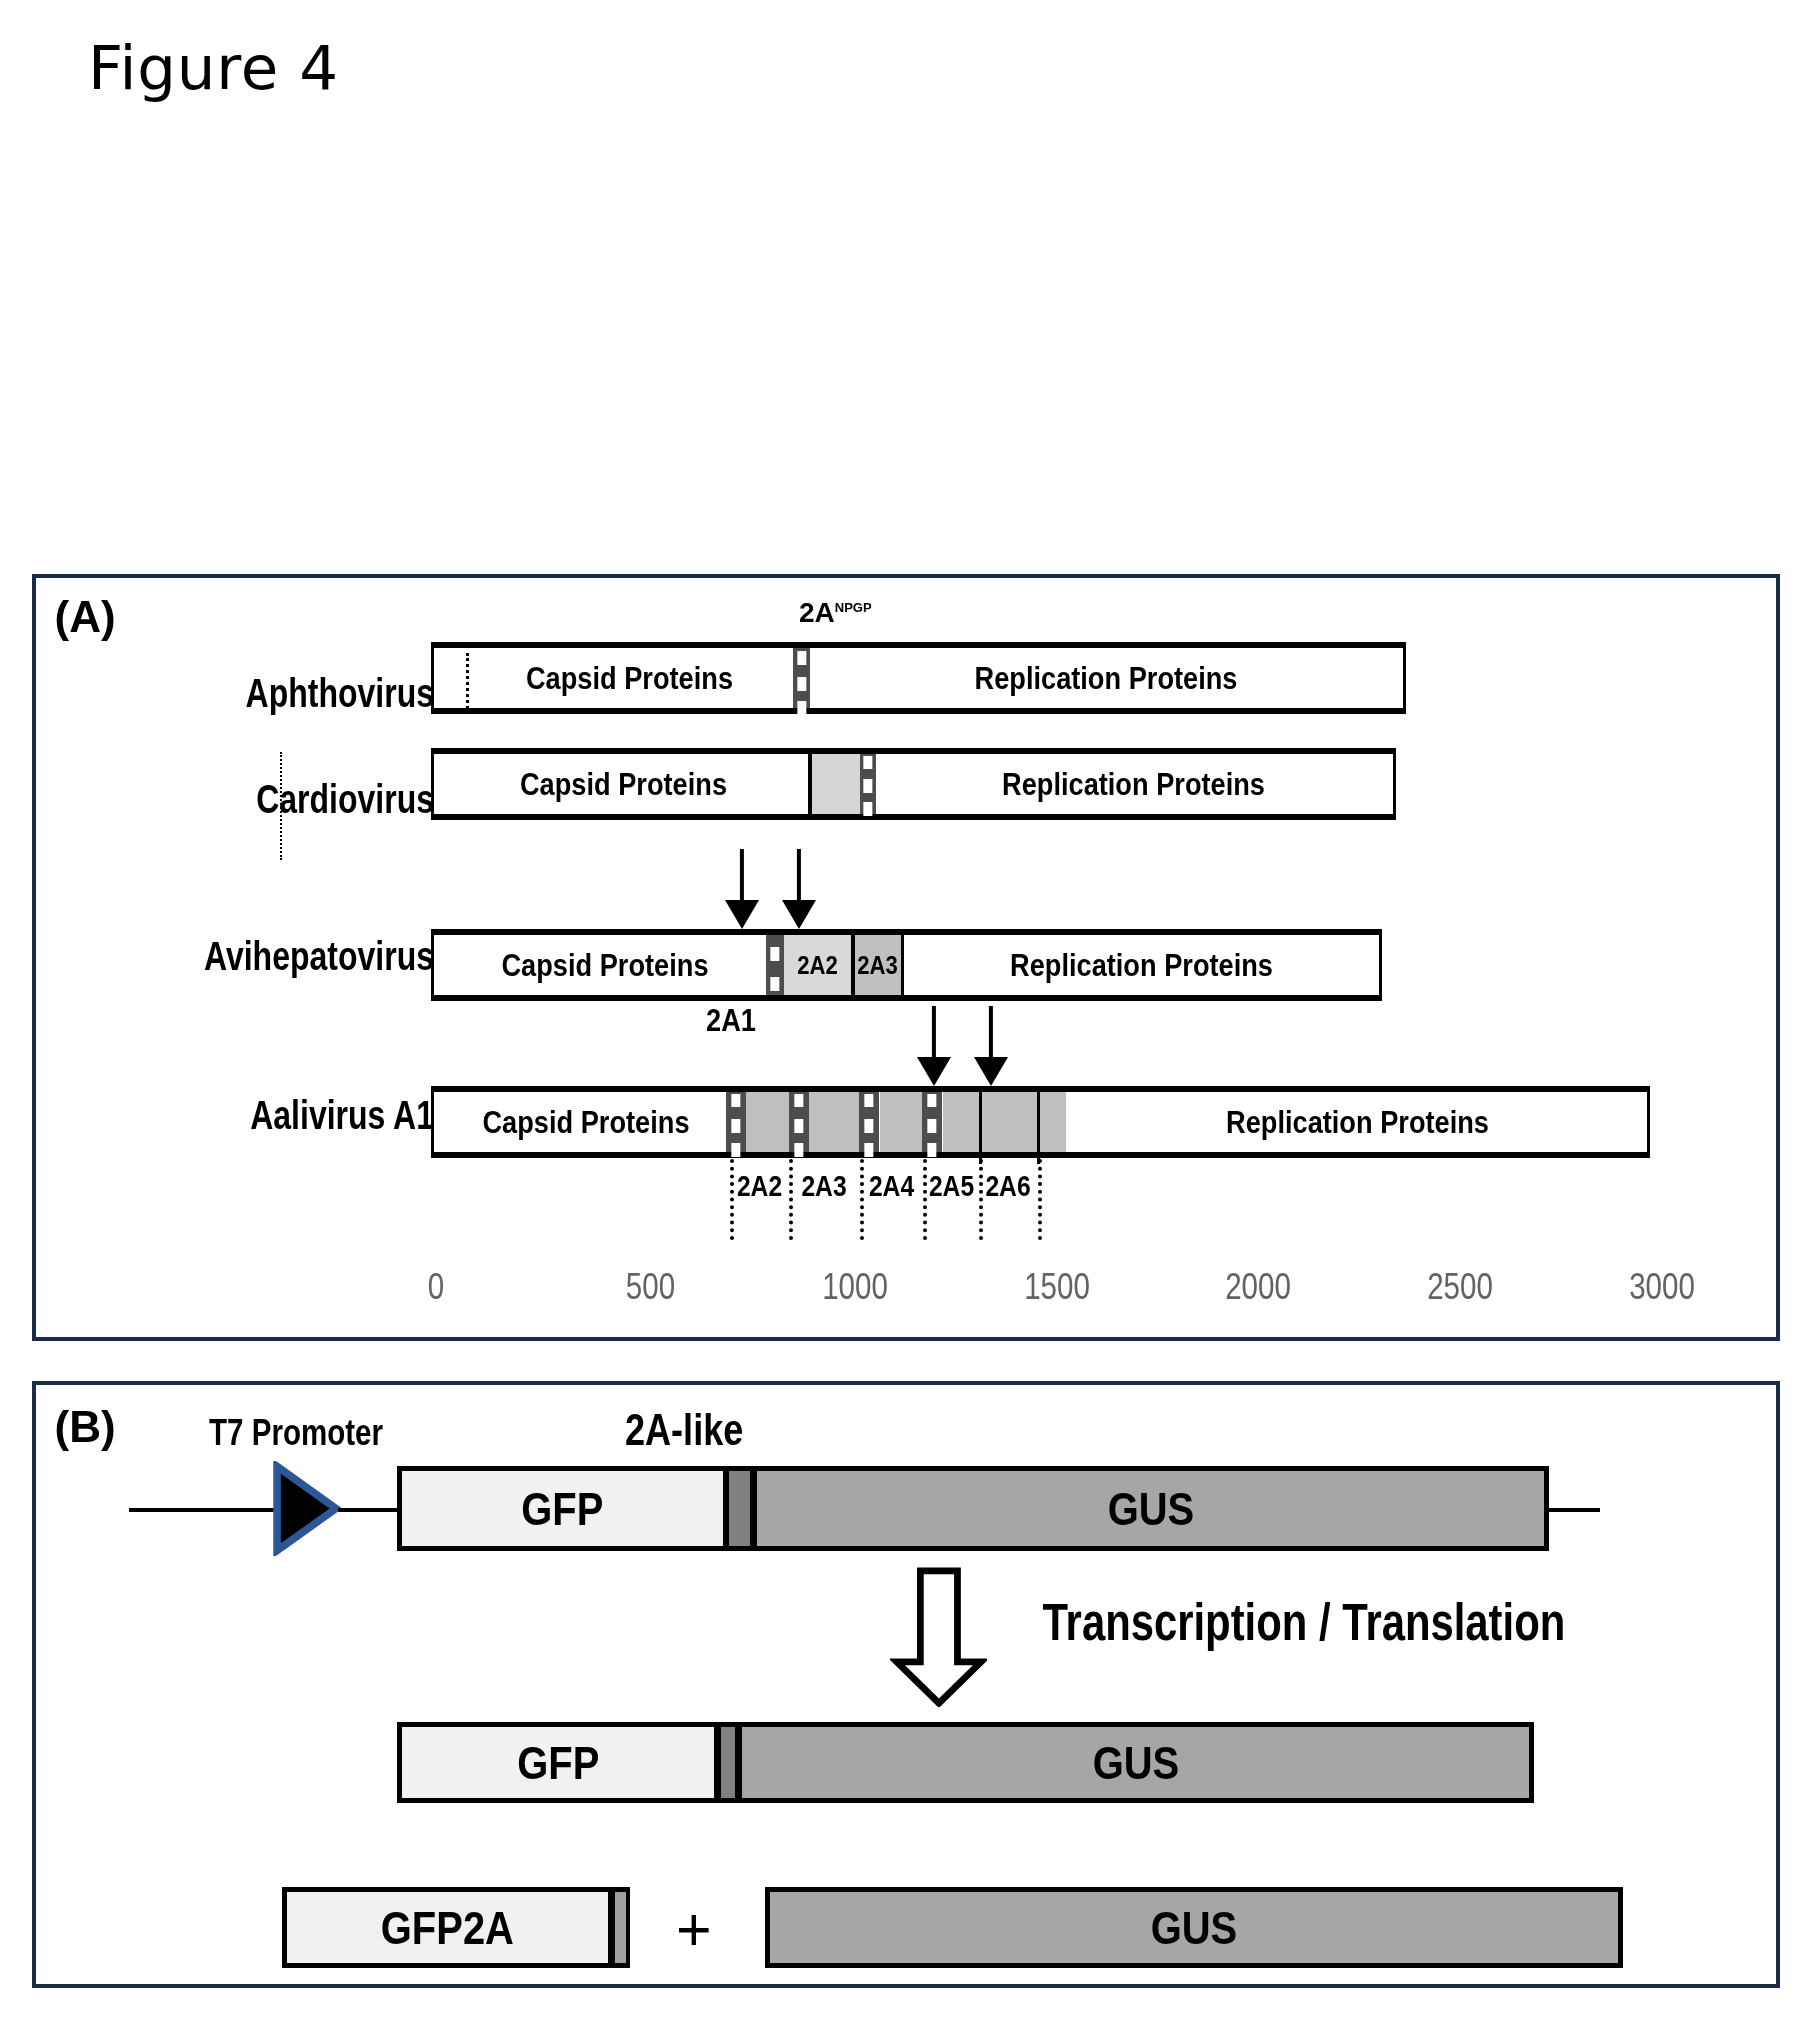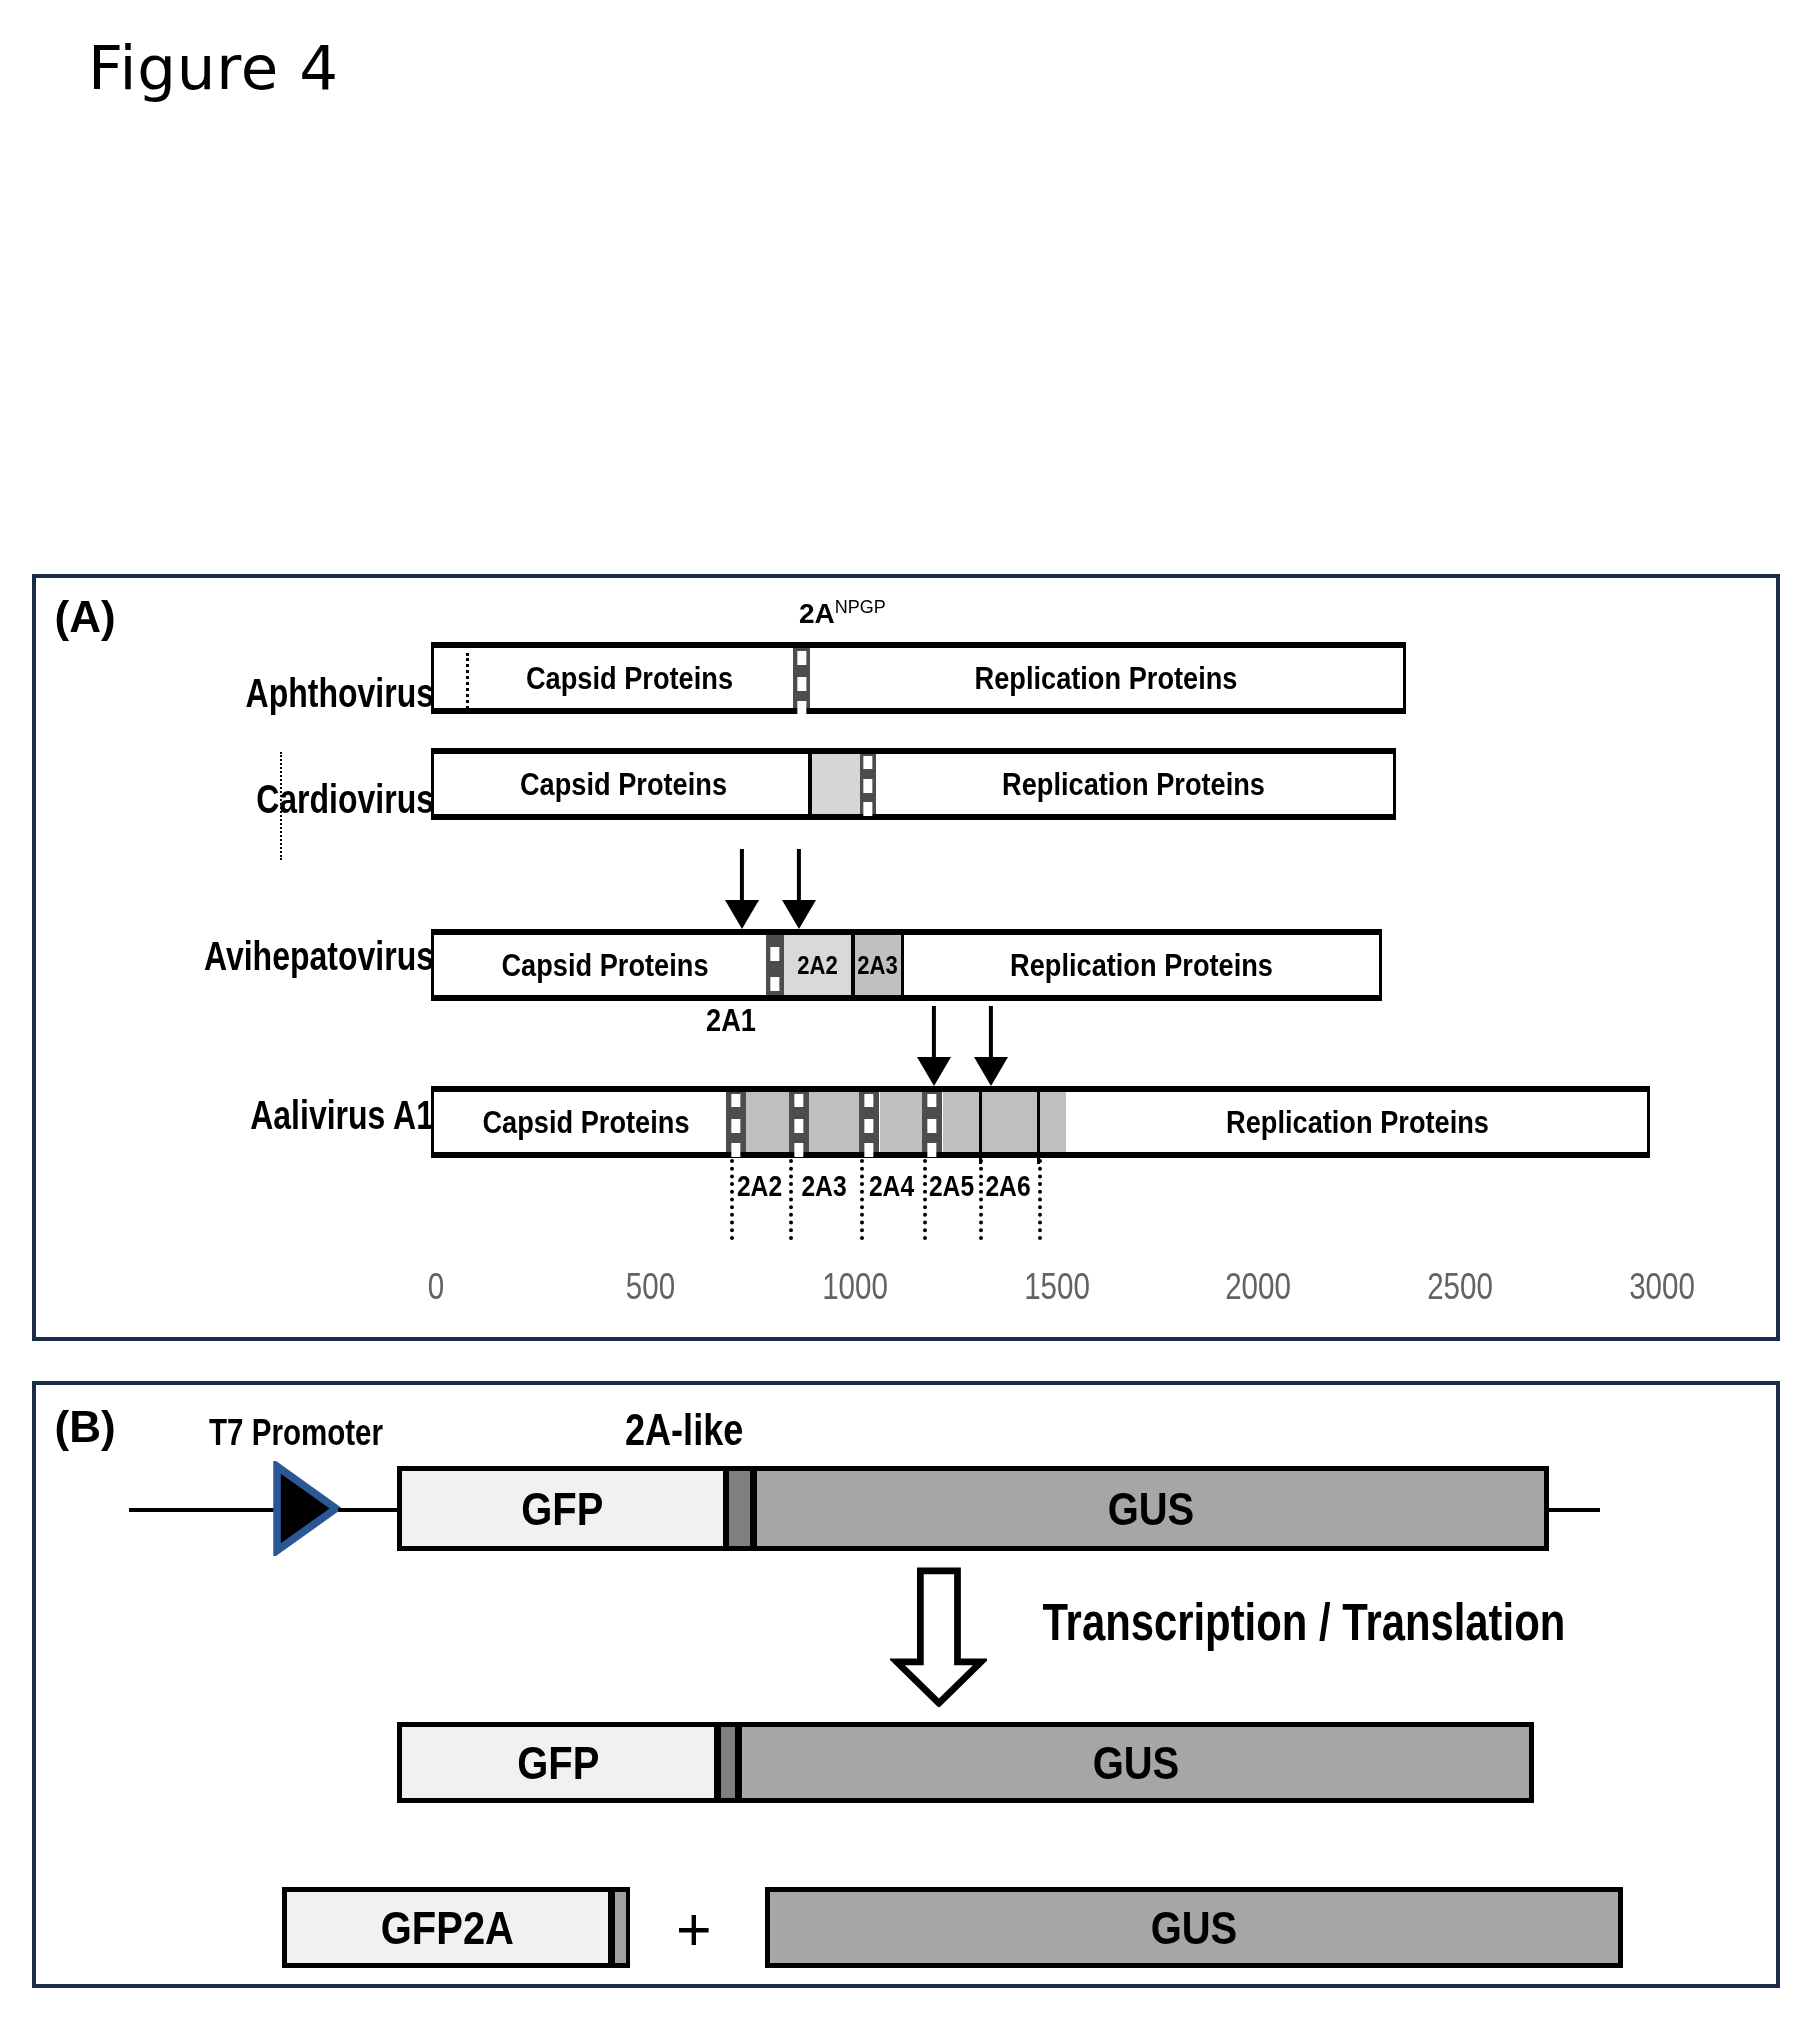--- a/index.html
+++ b/index.html
@@ -41,21 +41,21 @@
                   border-left:17px solid transparent;border-right:17px solid transparent;border-top:29px solid #000;}
 
   .tick-cap{position:absolute;font-size:29px;font-weight:700;color:#000;white-space:nowrap;
             font-family:"Liberation Sans Narrow","Liberation Sans",sans-serif;transform:scaleX(.85);text-align:center;}
 
   .axis-num{position:absolute;font-size:36px;color:#636363;font-family:"Liberation Sans",sans-serif;
             text-align:center;transform:scaleX(.82);white-space:nowrap;}
 
   .sup-lab{position:absolute;font-size:28px;font-weight:700;color:#000;white-space:nowrap;
            font-family:"Liberation Sans",sans-serif;}
-  .sup-lab sup{font-size:18px;font-weight:400;vertical-align:super;}
+  .sup-lab sup{font-size:13px;font-weight:700;vertical-align:super;}
 
   
   .pb-label{position:absolute;font-weight:700;color:#000;white-space:nowrap;
             font-family:"Liberation Sans Narrow","Liberation Sans",sans-serif;transform:scaleX(.82);}
   .gbox{position:absolute;box-sizing:border-box;border:5.1px solid #000;display:flex;align-items:center;justify-content:center;
         font-size:47px;font-weight:700;color:#000;font-family:"Liberation Sans Narrow","Liberation Sans",sans-serif;}
   .gbox span{transform:scaleX(.85);display:block;}
   .hline{position:absolute;height:4.2px;background:#000;}
   .promoter-wrap{position:absolute;}
   .promoter-wrap svg{display:block;}

